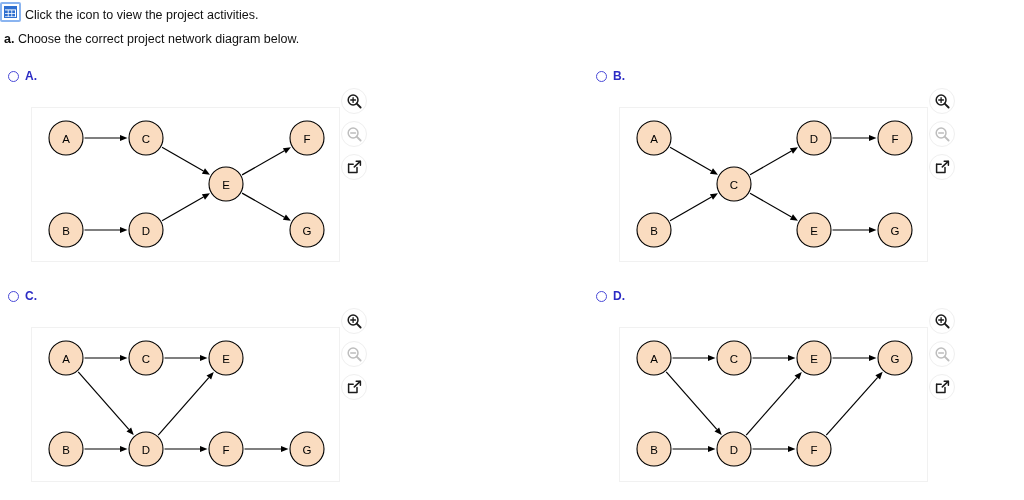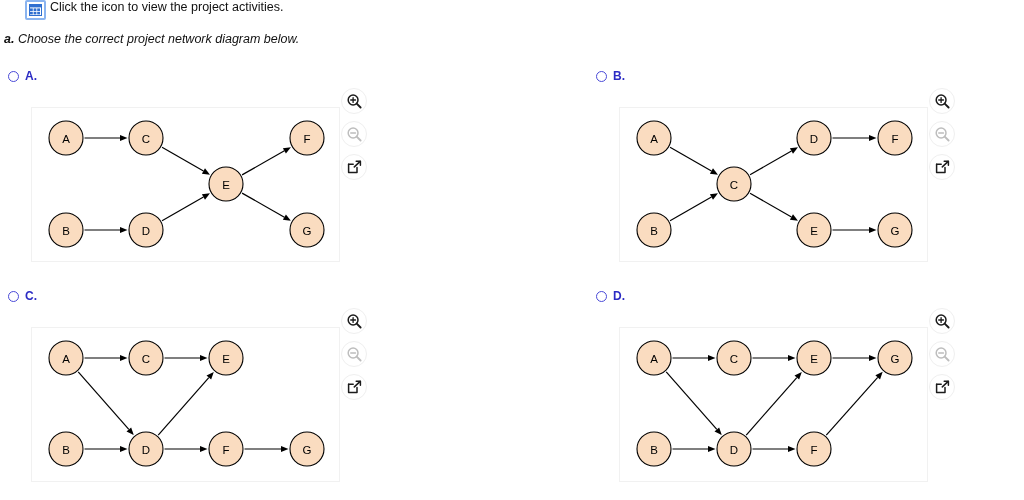--- a/index.html
+++ b/index.html
@@ -17,23 +17,22 @@
     overflow: hidden;
   }
 
   
   .prompt-row {
     position: absolute;
     left: 0;
     top: 0;
     height: 22px;
     display: flex;
-    align-items: flex-start;
+    align-items: flex-end;
     gap: 4px;
-    padding-left: 25px;
   }
   .table-icon-btn {
     width: 21px;
     height: 20px;
     border: 2px solid #8ab4f0;
     border-radius: 2px;
     background: #ffffff;
     display: flex;
     align-items: center;
     justify-content: center;
@@ -49,21 +48,20 @@
     line-height: 14px;
   }
 
   .question-line {
     position: absolute;
     left: 4px;
     top: 32px;
     font-size: 12.5px;
     color: #111111;
     white-space: nowrap;
-    font-style: italic;
   }
   .question-line .q-label { font-weight: bold; }
 
   
   .option {
     position: absolute;
     width: 390px;
     height: 205px;
   }
   .option-a { left: 0px;   top: 62px; }

